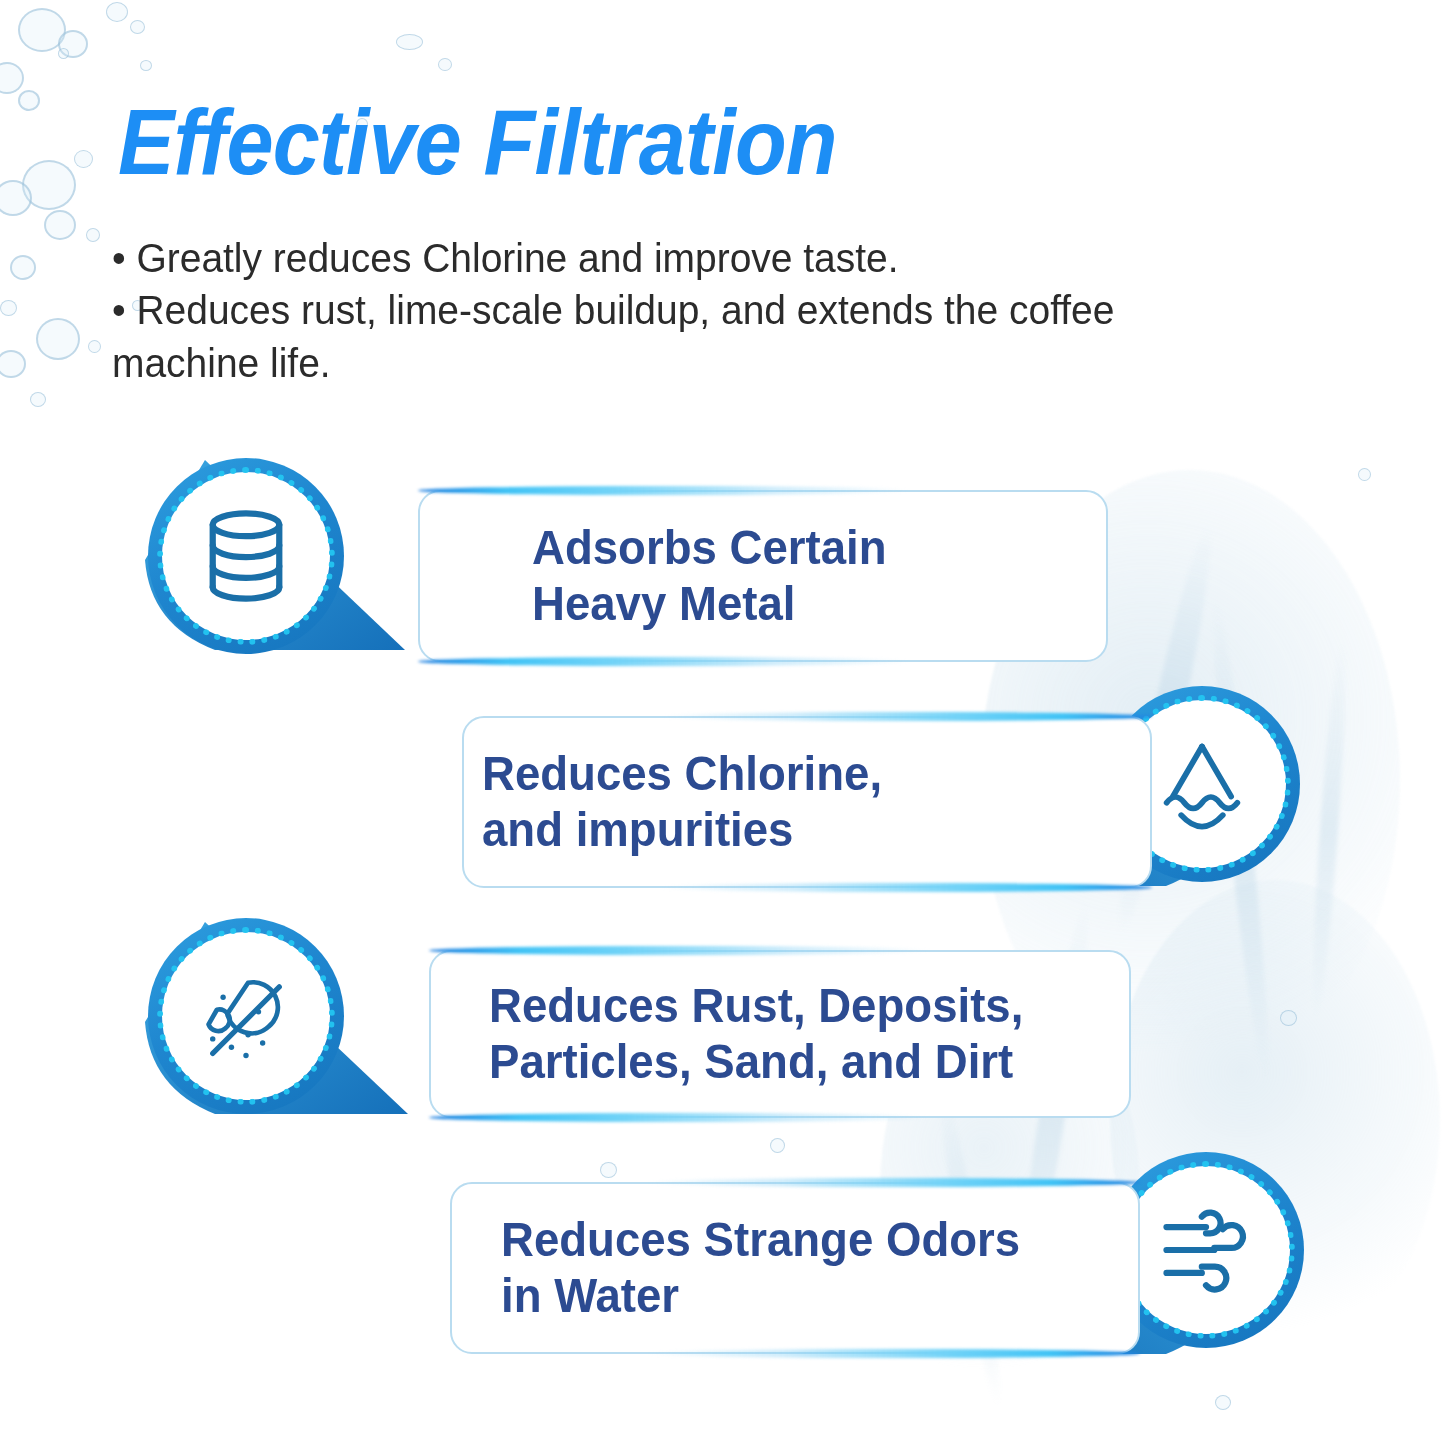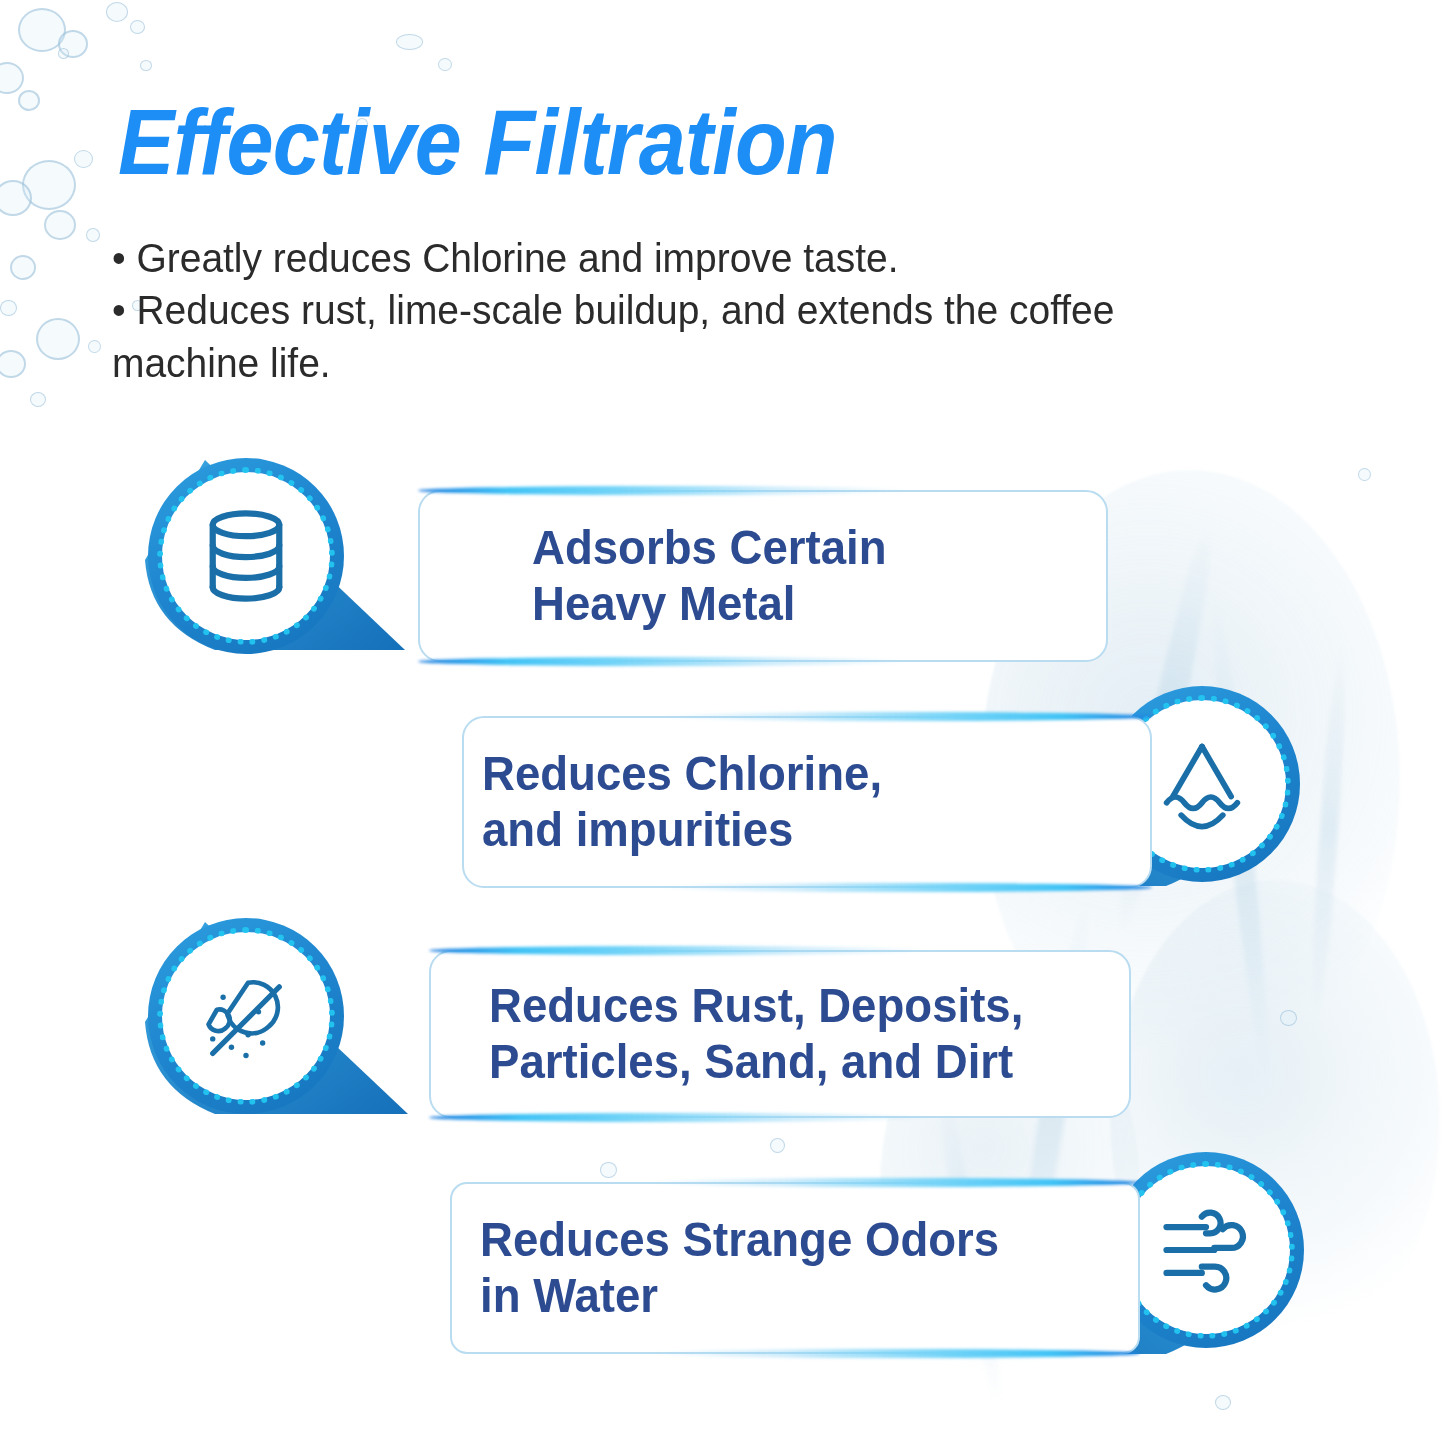--- a/index.html
+++ b/index.html
@@ -306,21 +306,21 @@
           <path d="M12 28 H50"></path>
           <path d="M12 50 H58"></path>
           <path d="M12 72 H46"></path>
           <path d="M46 18 a10 10 0 1 1 8 16 H50"></path>
           <path d="M66 30 a11 11 0 1 1 8 18 H58"></path>
           <path d="M50 84 a11 11 0 1 0 8 -18 H46"></path>
         </svg>
       </div>
     </div>
 
-    <div class="card flip" style="left:450px;top:34px;width:690px;height:172px;padding-left:28px;border-radius:17px;">
+    <div class="card flip" style="left:450px;top:34px;width:690px;height:172px;padding-left:49px;">
       <div class="glow-t"></div>
         <div class="glow-b"></div>
       <div class="card-text">Reduces Strange Odors
 in Water</div>
     </div>
   </div>
 
 </div>
 
 </body></html>

